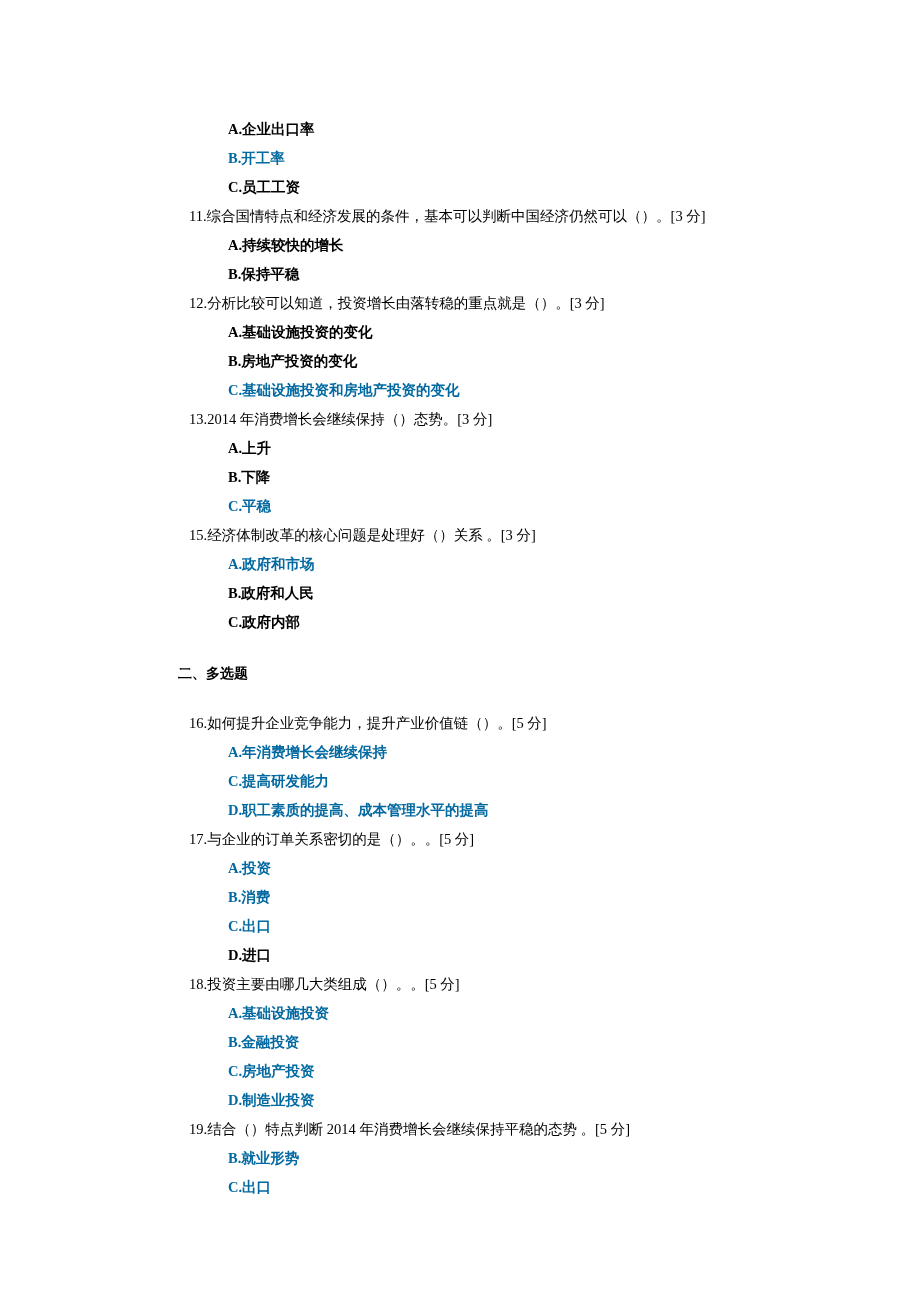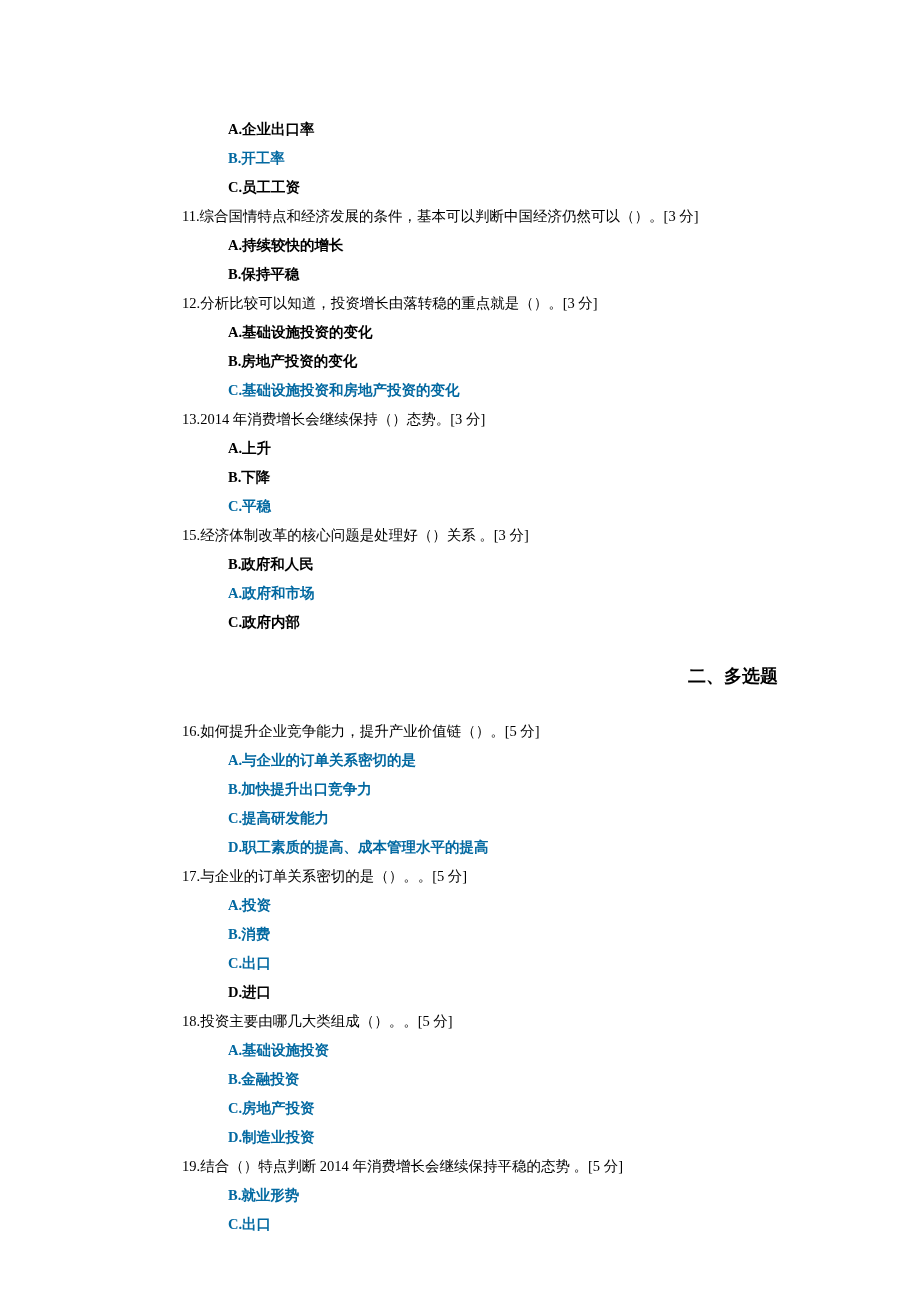--- a/index.html
+++ b/index.html
@@ -17,32 +17,31 @@
   }
   .content {
     margin-left: 178px;
     width: 600px;
   }
   .opt {
     margin-left: 50px;
     font-weight: bold;
   }
   .q {
-    margin-left: 4px;
+    margin-left: 11px;
   }
   .correct {
     color: #0369a1;
   }
   .section-title {
-    font-family: Liberation Mono, monospace;
+    font-family: Liberation Sans, sans-serif;
     font-weight: bold;
-    font-size: 18px;
+    font-size: 14px;
     margin-top: 22px;
     margin-bottom: 22px;
-    text-align: right;
   }
 </style>
 </head>
 <body>
 
 <div class="content">
 
   <div class="opt">A.企业出口率</div>
   <div class="opt correct">B.开工率</div>
   <div class="opt">C.员工工资</div>
@@ -55,29 +54,28 @@
   <div class="opt">A.基础设施投资的变化</div>
   <div class="opt">B.房地产投资的变化</div>
   <div class="opt correct">C.基础设施投资和房地产投资的变化</div>
 
   <div class="q">13.2014 年消费增长会继续保持（）态势。[3 分]</div>
   <div class="opt">A.上升</div>
   <div class="opt">B.下降</div>
   <div class="opt correct">C.平稳</div>
 
   <div class="q">15.经济体制改革的核心问题是处理好（）关系 。[3 分]</div>
+  <div class="opt correct">A.政府和市场</div>
   <div class="opt">B.政府和人民</div>
-  <div class="opt correct">A.政府和市场</div>
   <div class="opt">C.政府内部</div>
 
   <div class="section-title">二、多选题</div>
 
   <div class="q">16.如何提升企业竞争能力，提升产业价值链（）。[5 分]</div>
-  <div class="opt correct">A.与企业的订单关系密切的是</div>
-  <div class="opt correct">B.加快提升出口竞争力</div>
+  <div class="opt correct">A.年消费增长会继续保持</div>
   <div class="opt correct">C.提高研发能力</div>
   <div class="opt correct">D.职工素质的提高、成本管理水平的提高</div>
 
   <div class="q">17.与企业的订单关系密切的是（）。。[5 分]</div>
   <div class="opt correct">A.投资</div>
   <div class="opt correct">B.消费</div>
   <div class="opt correct">C.出口</div>
   <div class="opt">D.进口</div>
 
   <div class="q">18.投资主要由哪几大类组成（）。。[5 分]</div>

